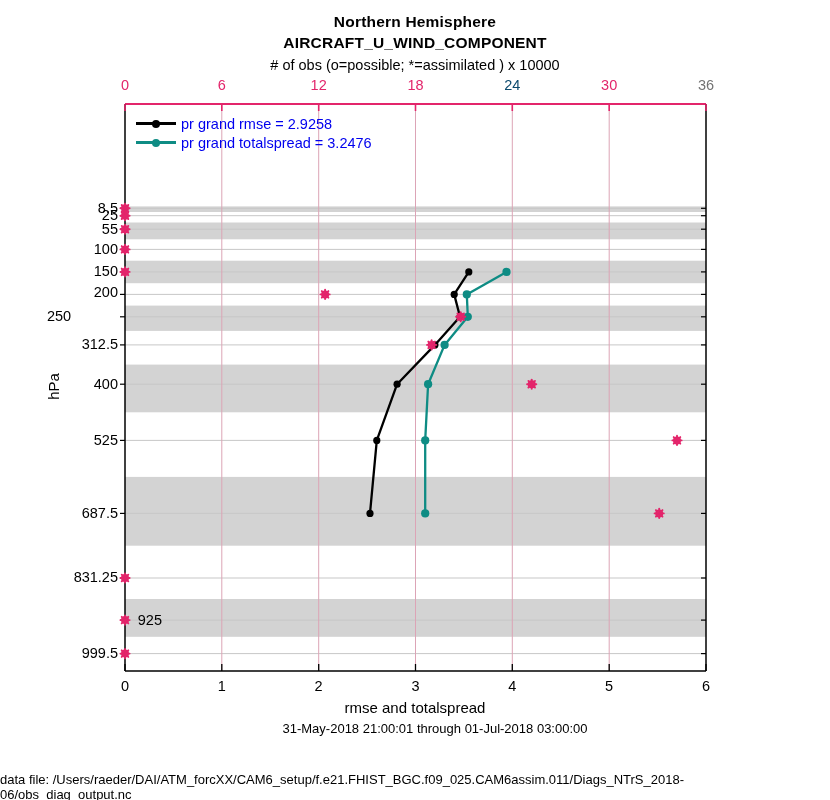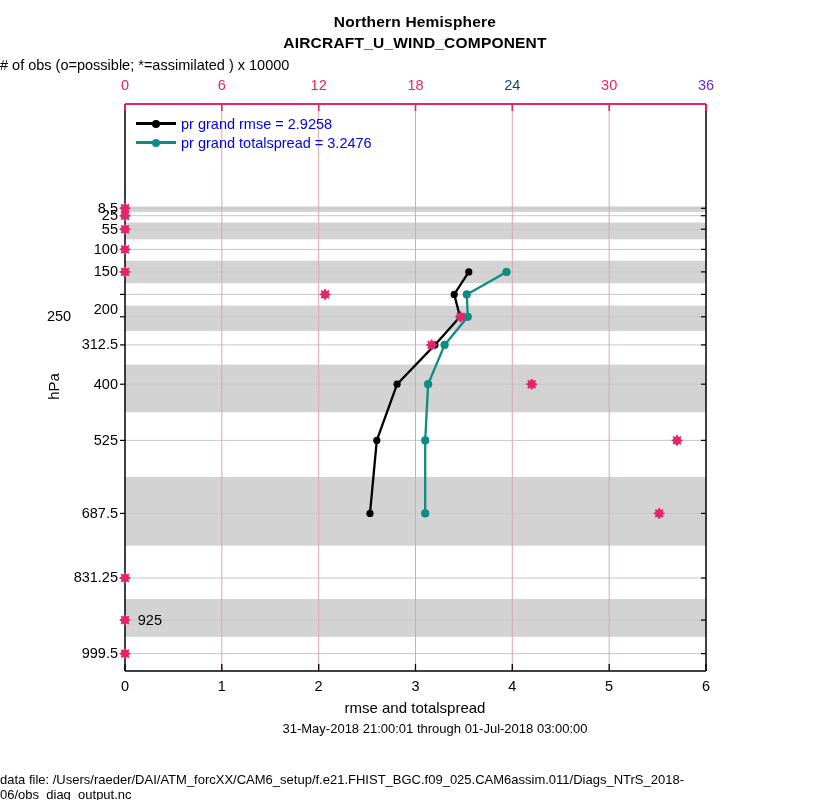--- a/index.html
+++ b/index.html
@@ -2,21 +2,21 @@
 <html><head>
 <meta charset="utf-8">
 <style>
   html,body{margin:0;padding:0;background:#fff;}
   .fig{
     position:relative;width:830px;height:800px;background:#ffffff;overflow:hidden;
     font-family:"Liberation Sans", sans-serif;color:#000;
   }
   .abs{position:absolute;}
   .title-line{left:0;width:830px;text-align:center;font-weight:bold;font-size:15.5px;letter-spacing:.2px;}
-  .top-axis-label{left:0;width:830px;font-size:14.5px;}
+  .top-axis-label{left:0;width:830px;text-align:center;font-size:14.5px;}
   .tick-label{font-size:14.5px;line-height:17px;white-space:nowrap;}
   .x-tick{transform:translateX(-50%);}
   .y-tick{left:0;width:118px;text-align:right;}
   .ylabel{font-size:15px;transform:rotate(-90deg);transform-origin:center;}
   .xlabel{left:0;width:830px;text-align:center;font-size:15px;}
   .date-line{left:0;width:830px;text-align:center;font-size:13px;margin-left:20px;}
   .datafile{left:0;width:702px;text-align:left;font-size:13px;color:#000;}
   .legend{left:136px;top:114px;}
   .legend-row{display:flex;align-items:center;height:19px;}
   .lsample{position:relative;width:40px;height:10px;margin-right:5px;flex:0 0 40px;}
@@ -263,27 +263,27 @@
       <div class="abs tick-label x-tick" style="left: 415.5px; top: 678px;">3</div>
       <div class="abs tick-label x-tick" style="left: 512.333px; top: 678px;">4</div>
       <div class="abs tick-label x-tick" style="left: 609.167px; top: 678px;">5</div>
       <div class="abs tick-label x-tick" style="left: 706px; top: 678px;">6</div>
       <div class="abs tick-label x-tick" style="left: 125px; top: 77px; color: rgb(227, 37, 107);">0</div>
       <div class="abs tick-label x-tick" style="left: 221.833px; top: 77px; color: rgb(227, 37, 107);">6</div>
       <div class="abs tick-label x-tick" style="left: 318.667px; top: 77px; color: rgb(227, 37, 107);">12</div>
       <div class="abs tick-label x-tick" style="left: 415.5px; top: 77px; color: rgb(227, 37, 107);">18</div>
       <div class="abs tick-label x-tick" style="left: 512.333px; top: 77px; color: #0c4a6e;">24</div>
       <div class="abs tick-label x-tick" style="left: 609.167px; top: 77px; color: rgb(227, 37, 107);">30</div>
-      <div class="abs tick-label x-tick" style="left: 706px; top: 77px; color: #6d28d9;">36</div>
+      <div class="abs tick-label x-tick" style="left: 706px; top: 77px; color: #737373;">36</div>
       <div class="abs tick-label y-tick" style="top: 199.819px;">8.5</div>
       <div class="abs tick-label y-tick" style="top: 207.232px;">25</div>
       <div class="abs tick-label y-tick" style="top: 220.712px;">55</div>
       <div class="abs tick-label y-tick" style="top: 240.93px;">100</div>
       <div class="abs tick-label y-tick" style="top: 263.395px;">150</div>
-      <div class="abs tick-label y-tick" style="top: 301px;">200</div>
+      <div class="abs tick-label y-tick" style="top: 284px;">200</div>
       <div class="abs tick-label y-tick" style="top: 308.325px; text-align: center;">250</div>
       <div class="abs tick-label y-tick" style="top: 336.406px;">312.5</div>
       <div class="abs tick-label y-tick" style="top: 375.72px;">400</div>
       <div class="abs tick-label y-tick" style="top: 431.882px;">525</div>
       <div class="abs tick-label y-tick" style="top: 504.894px;">687.5</div>
       <div class="abs tick-label y-tick" style="top: 569.481px;">831.25</div>
       <div class="abs tick-label y-tick" style="top: 611.602px; padding-left: 44px;">925</div>
       <div class="abs tick-label y-tick" style="top: 645.075px;">999.5</div>
     </div>
 

